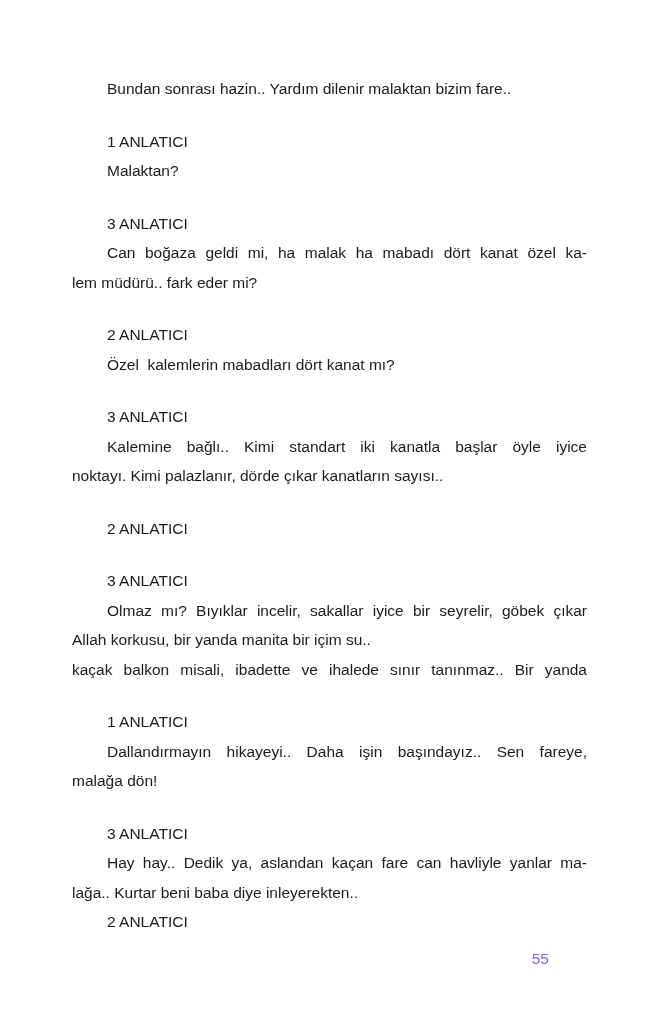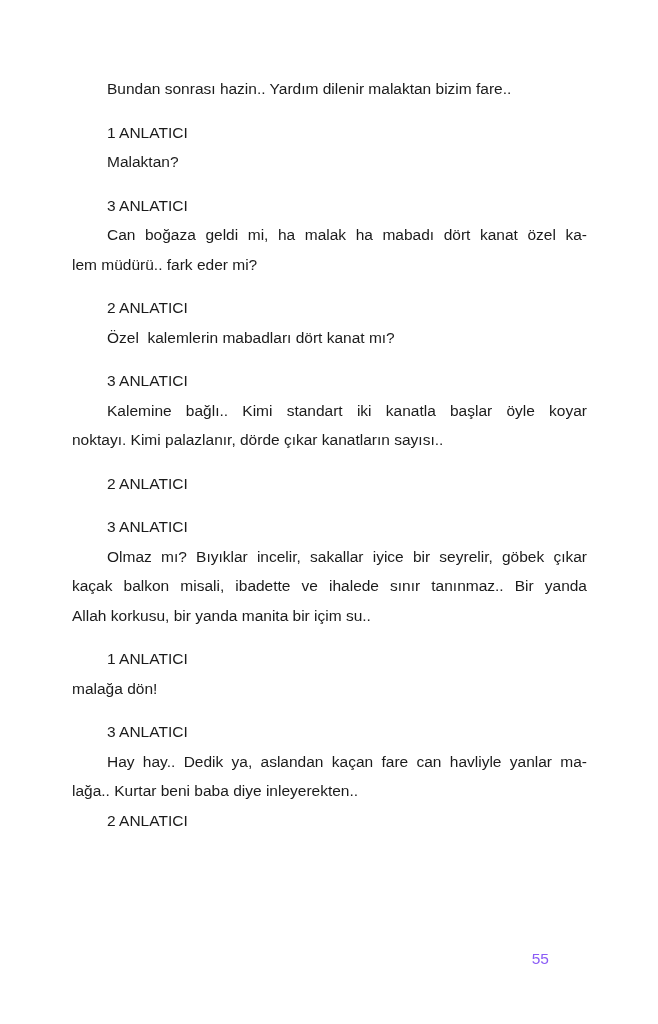--- a/index.html
+++ b/index.html
@@ -22,21 +22,21 @@
   }
   .text-column {
     position: absolute;
     left: 72px;
     top: 74px;
     width: 515px;
     font-size: 15.5px;
     line-height: 29.5px;
   }
   .block {
-    margin-top: 14px;
+    margin-top: 23px;
   }
   .block:first-child,
   .block.no-gap {
     margin-top: 0;
   }
   .line {
     white-space: pre-wrap;
     max-height: 29.5px;
     overflow: hidden;
   }
@@ -73,34 +73,35 @@
         <div class="line indent">3 ANLATICI</div>
         <div class="line indent justify">Can boğaza geldi mi, ha malak ha mabadı dört kanat özel ka-</div>
         <div class="line">lem müdürü.. fark eder mi?</div>
       </div>
       <div class="block">
         <div class="line indent">2 ANLATICI</div>
         <div class="line indent">Özel  kalemlerin mabadları dört kanat mı?</div>
       </div>
       <div class="block">
         <div class="line indent">3 ANLATICI</div>
-        <div class="line indent justify">Kalemine bağlı.. Kimi standart iki kanatla başlar öyle koyar</div>
+        <div class="line indent justify">Kalemine bağlı.. Kimi standart iki kanatla başlar öyle iyice</div>
         <div class="line">noktayı. Kimi palazlanır, dörde çıkar kanatların sayısı..</div>
       </div>
       <div class="block">
         <div class="line indent">2 ANLATICI</div>
       </div>
       <div class="block">
         <div class="line indent">3 ANLATICI</div>
         <div class="line indent justify">Olmaz mı? Bıyıklar incelir, sakallar iyice bir seyrelir, göbek çıkar</div>
+        <div class="line">Allah korkusu, bir yanda manita bir içim su..</div>
         <div class="line justify">kaçak balkon misali, ibadette ve ihalede sınır tanınmaz.. Bir yanda</div>
-        <div class="line">Allah korkusu, bir yanda manita bir içim su..</div>
       </div>
       <div class="block">
         <div class="line indent">1 ANLATICI</div>
+        <div class="line indent justify">Dallandırmayın hikayeyi.. Daha işin başındayız.. Sen fareye,</div>
         <div class="line">malağa dön!</div>
       </div>
       <div class="block">
         <div class="line indent">3 ANLATICI</div>
         <div class="line indent justify">Hay hay.. Dedik ya, aslandan kaçan fare can havliyle yanlar ma-</div>
         <div class="line">lağa.. Kurtar beni baba diye inleyerekten..</div>
       </div>
       <div class="block no-gap">
         <div class="line indent">2 ANLATICI</div>
       </div>

